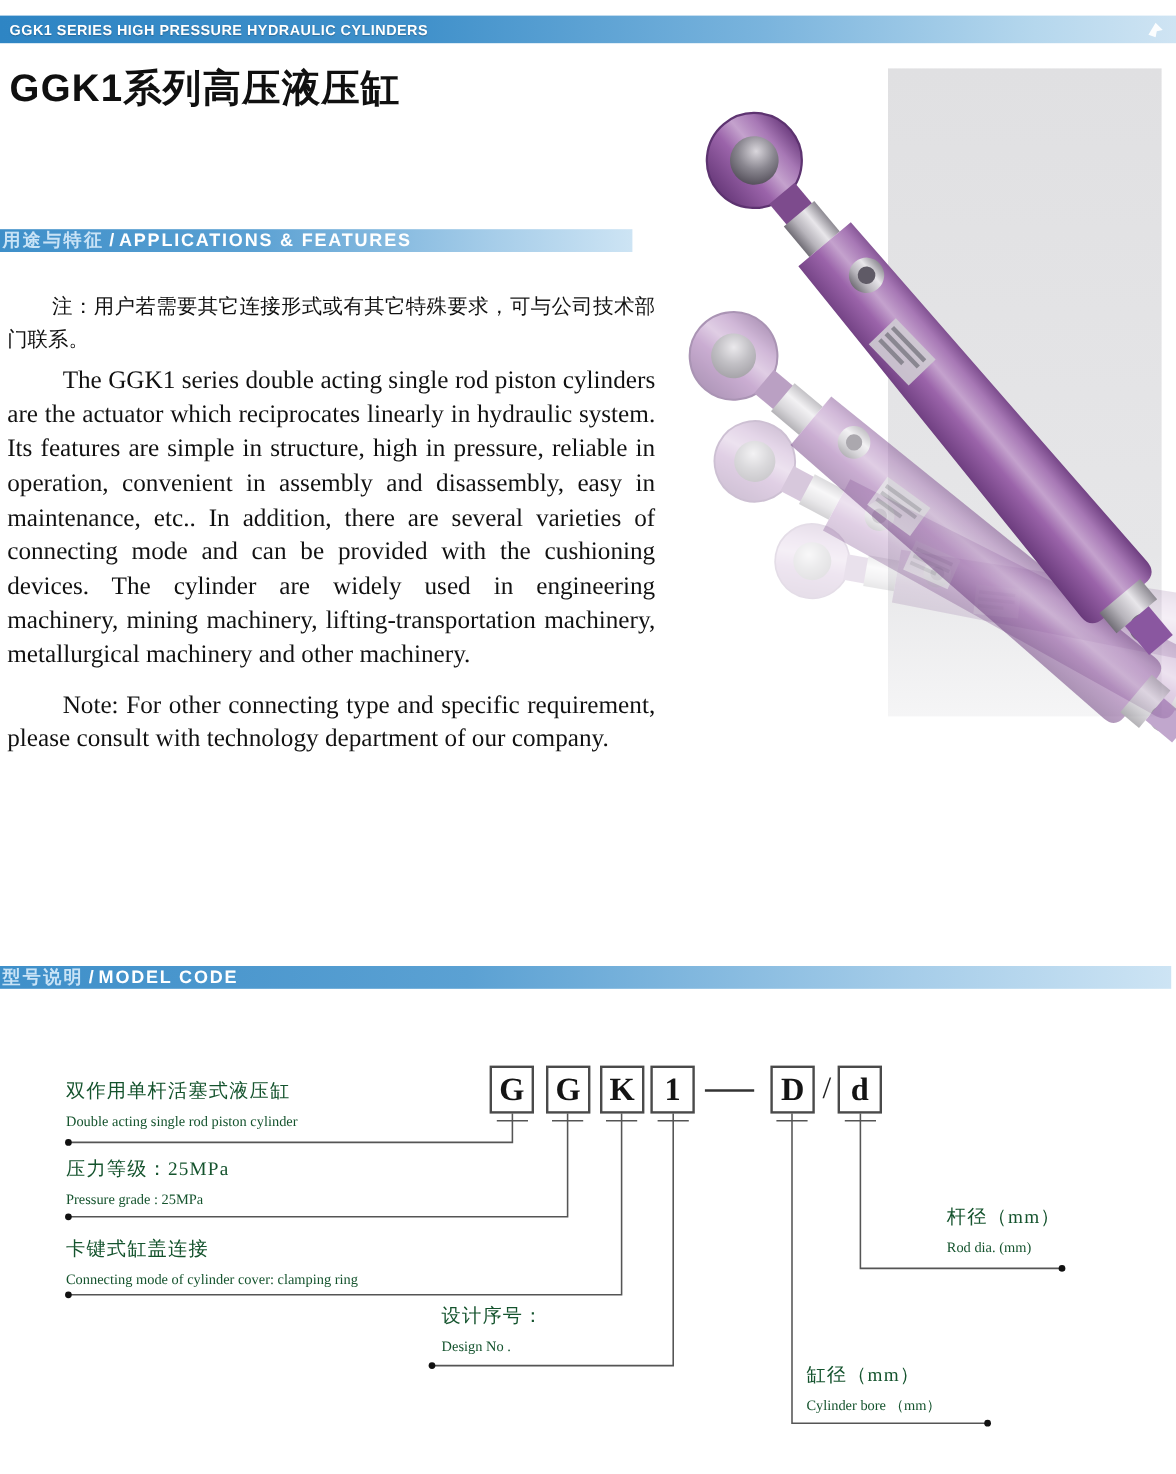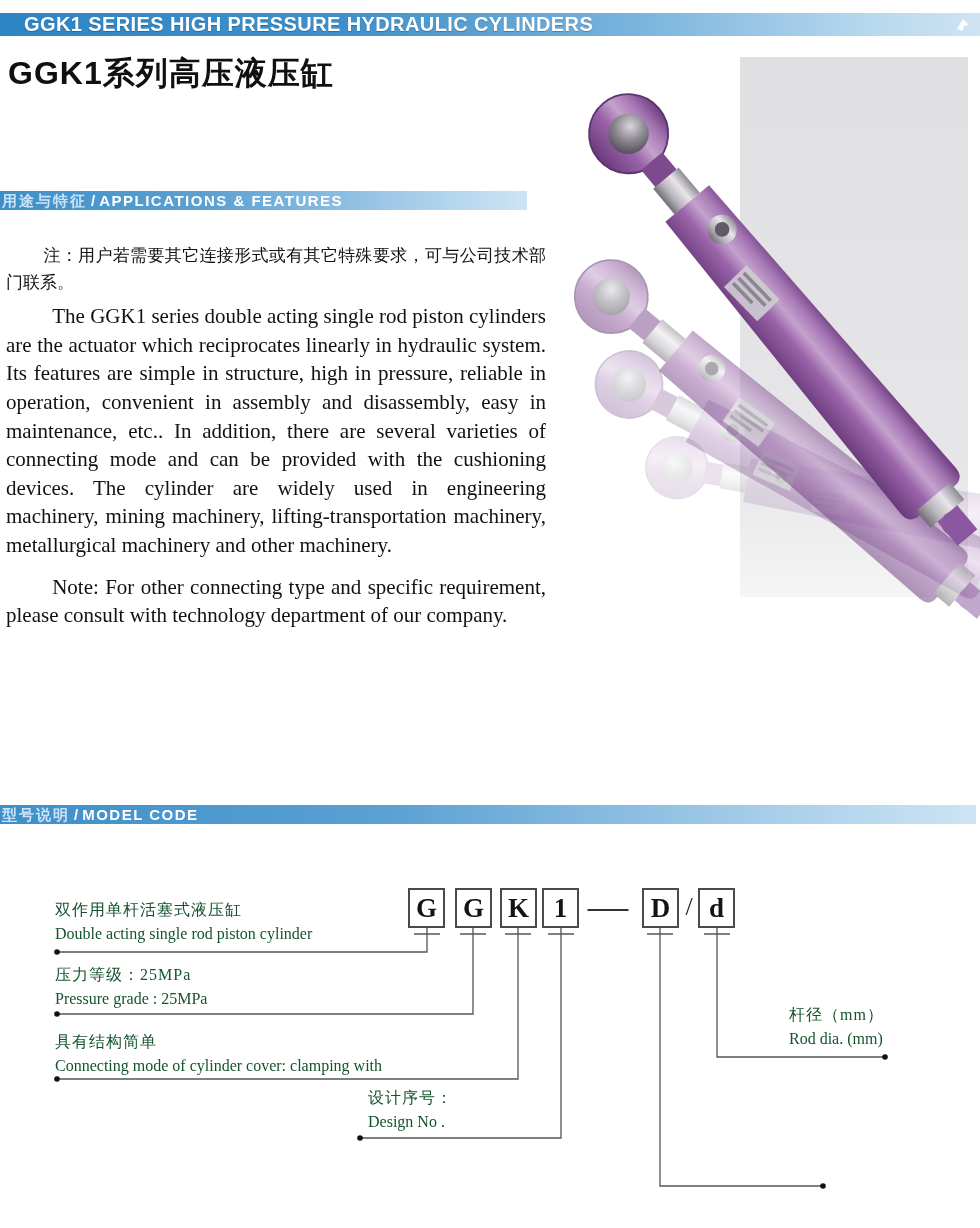--- a/index.html
+++ b/index.html
@@ -4,21 +4,21 @@
 <style>
   html,body{margin:0;padding:0;}
   body{width:980px;height:1228px;background:#ffffff;position:relative;overflow:hidden;
        font-family:"Liberation Sans","DejaVu Sans",sans-serif;}
   .abs{position:absolute;}
 
   
   .top-banner{left:0;top:13px;width:980px;height:23px;
     background:linear-gradient(90deg,#2e85c4 0%,#3f90ca 35%,#7ab4dd 65%,#b5d7ed 88%,#cfe4f3 100%);
     display:flex;align-items:center;}
-  .top-banner .bt{color:#ffffff;font-weight:bold;font-size:20px;letter-spacing:.4px;padding-left:24px;
+  .top-banner .bt{color:#ffffff;font-weight:bold;font-size:12px;letter-spacing:.4px;padding-left:8px;
     text-shadow:0 1px 1px rgba(0,0,0,.25);white-space:nowrap;}
   .corner-ic{position:absolute;right:8px;top:3px;}
 
   
   .main-title{left:8px;top:52px;font-size:32px;font-weight:600;color:#101010;letter-spacing:1px;text-align:center;}
 
   
   .sec-head{height:19px;line-height:19px;padding-left:2px;white-space:nowrap;
     background:linear-gradient(90deg,#3e8fc9 0%,#5ba1d3 40%,#a6cde9 78%,#cde4f4 100%);
     font-size:15px;font-weight:bold;}
@@ -46,21 +46,21 @@
   .code-box{position:absolute;top:38px;width:37px;height:40px;border:2px solid #4a4a4a;
     box-sizing:border-box;display:flex;align-items:center;justify-content:center;
     font-family:"Liberation Serif","DejaVu Serif",serif;font-weight:bold;font-size:27px;color:#141414;}
   .code-sep{position:absolute;top:38px;height:40px;line-height:38px;text-align:center;
     font-family:"Liberation Serif","DejaVu Serif",serif;font-weight:bold;color:#333;}
   #sep-dash{left:586px;width:44px;font-size:30px;transform:scaleX(1.35);}
   #sep-slash{left:680px;width:18px;font-size:26px;font-weight:normal;color:#222;}
   .diag-label{position:absolute;color:#14532d;}
   .diag-label .lzh{font-size:16px;line-height:22px;letter-spacing:1px;
     font-family:"Liberation Serif","DejaVu Serif",serif;}
-  .diag-label .len{font-size:16px;line-height:22px;margin-top:2px;
+  .diag-label .len{font-size:12px;line-height:22px;margin-top:2px;
     font-family:"Liberation Serif","DejaVu Serif",serif;}
 </style>
 </head>
 <body>
 
 <svg class="abs photo" viewBox="0 0 980 680" aria-hidden="true">
   <defs>
     <linearGradient id="gBack" x1="0" y1="0" x2="0" y2="1">
       <stop offset="0" stop-color="#e0e0e2"></stop>
       <stop offset="0.75" stop-color="#e6e6e8"></stop>
@@ -181,24 +181,28 @@
 
   <div class="diag-label" style="left:55px;top:49px">
     <div class="lzh">双作用单杆活塞式液压缸</div>
     <div class="len">Double acting single rod piston cylinder</div>
   </div>
   <div class="diag-label" style="left:55px;top:114px">
     <div class="lzh">压力等级：25MPa</div>
     <div class="len">Pressure grade : 25MPa</div>
   </div>
   <div class="diag-label" style="left:55px;top:181px">
-    <div class="lzh">具有结构简单</div>
-    <div class="len">Connecting mode of cylinder cover: clamping with</div>
+    <div class="lzh">卡键式缸盖连接</div>
+    <div class="len">Connecting mode of cylinder cover: clamping ring</div>
   </div>
   <div class="diag-label" style="left:368px;top:237px">
     <div class="lzh">设计序号：</div>
     <div class="len">Design No .</div>
   </div>
   <div class="diag-label" style="left:789px;top:154px">
     <div class="lzh">杆径（mm）</div>
     <div class="len">Rod dia. (mm)</div>
   </div>
+  <div class="diag-label" style="left:672px;top:286px">
+    <div class="lzh">缸径（mm）</div>
+    <div class="len">Cylinder bore （mm）</div>
+  </div>
 </div>
 
 </body></html>

